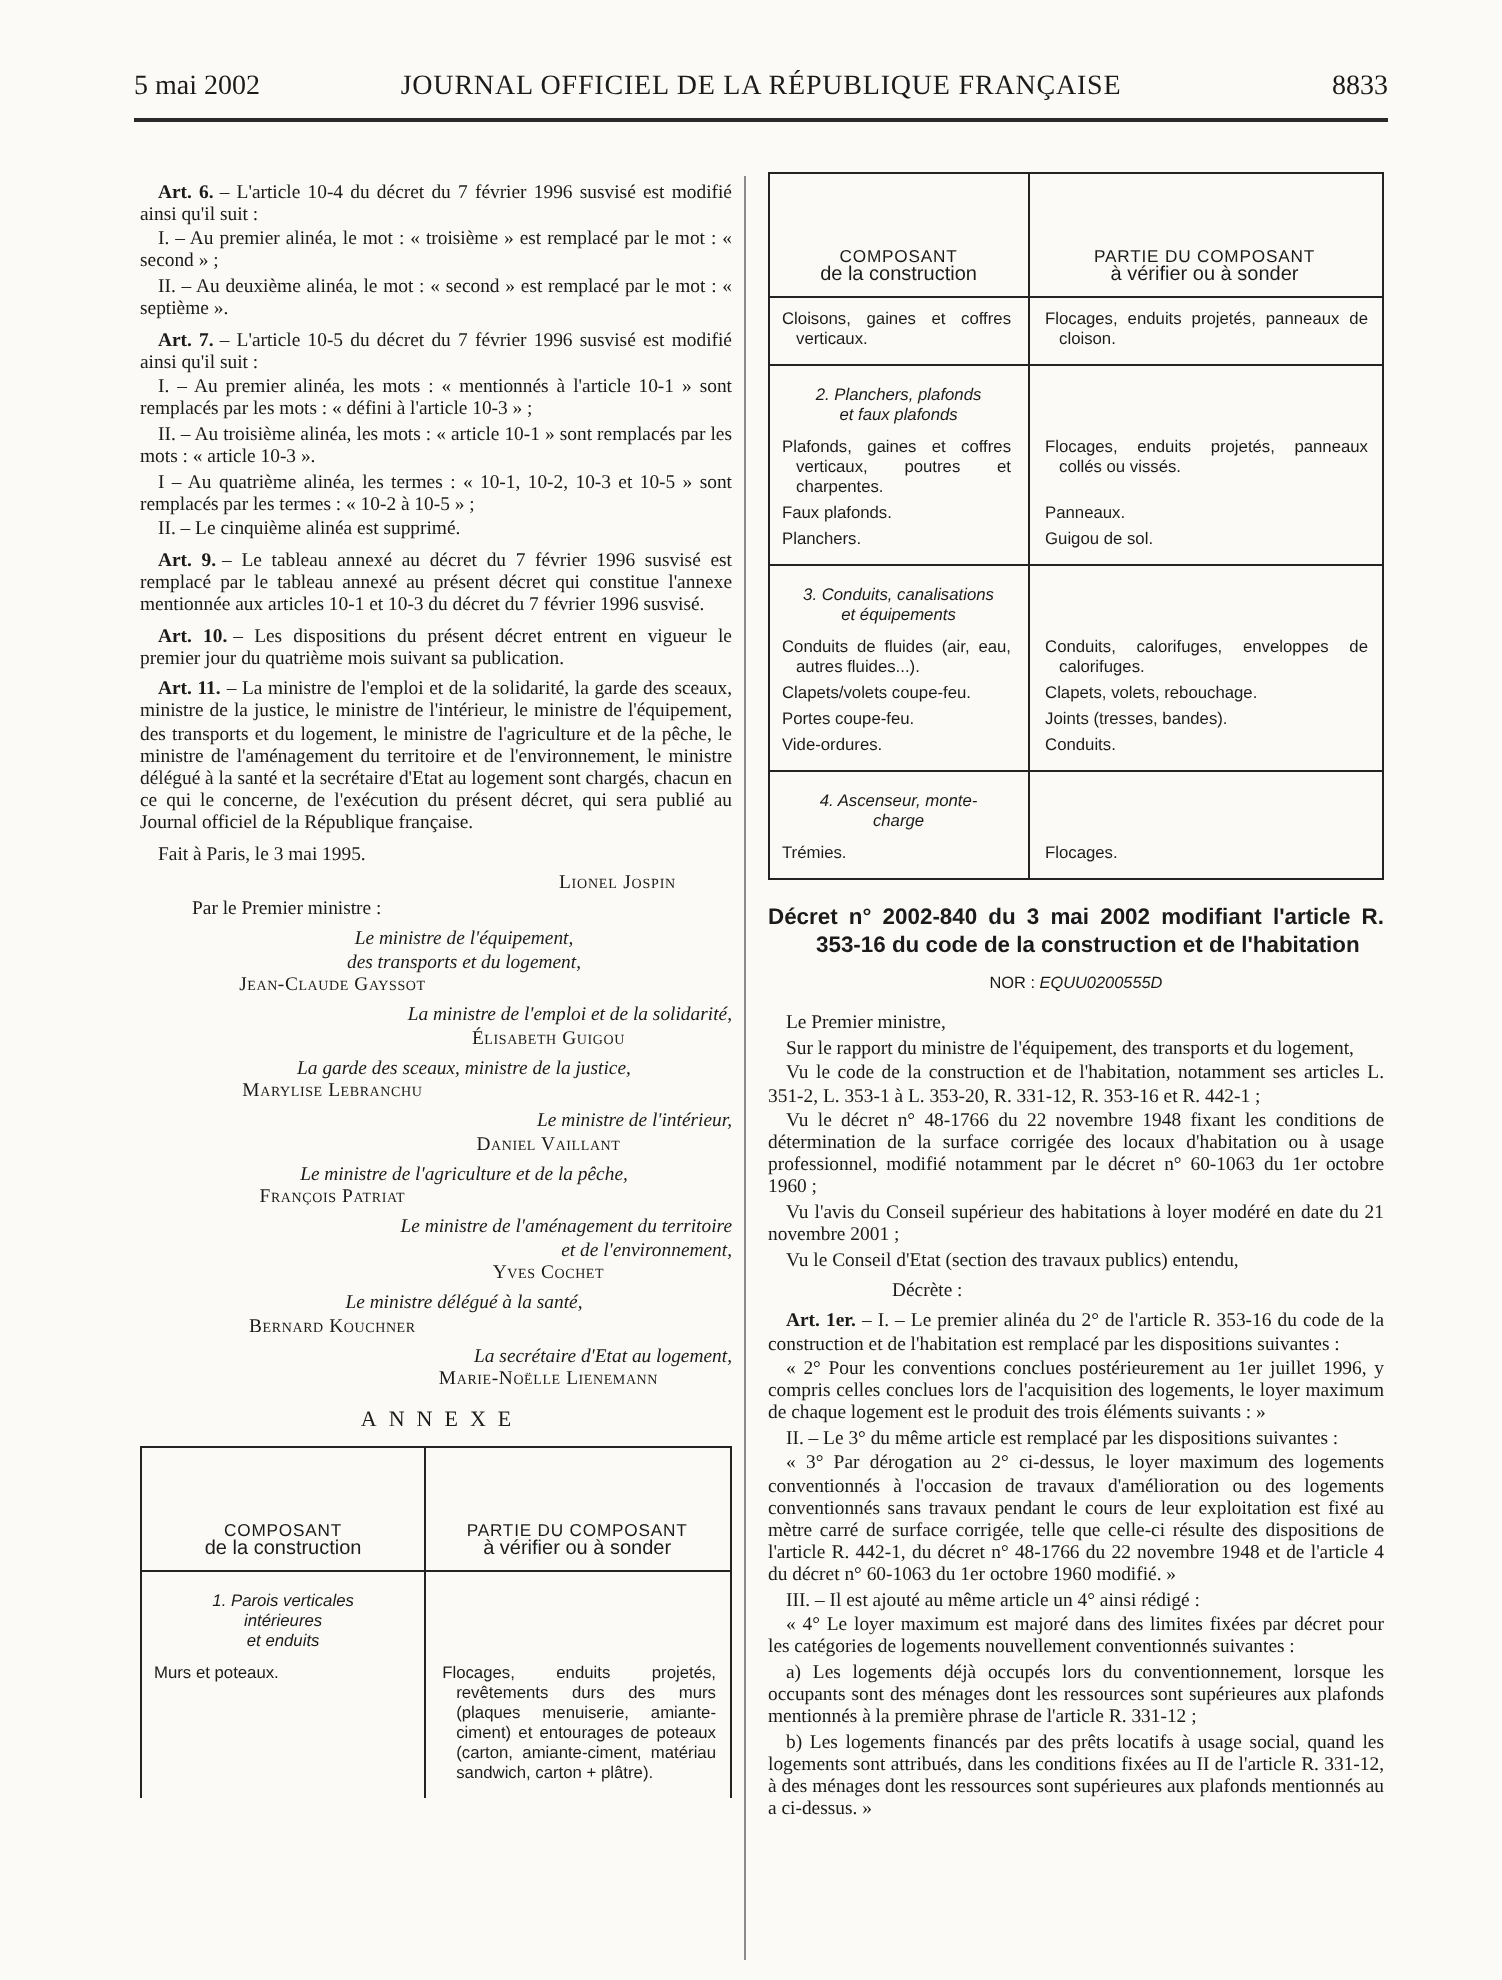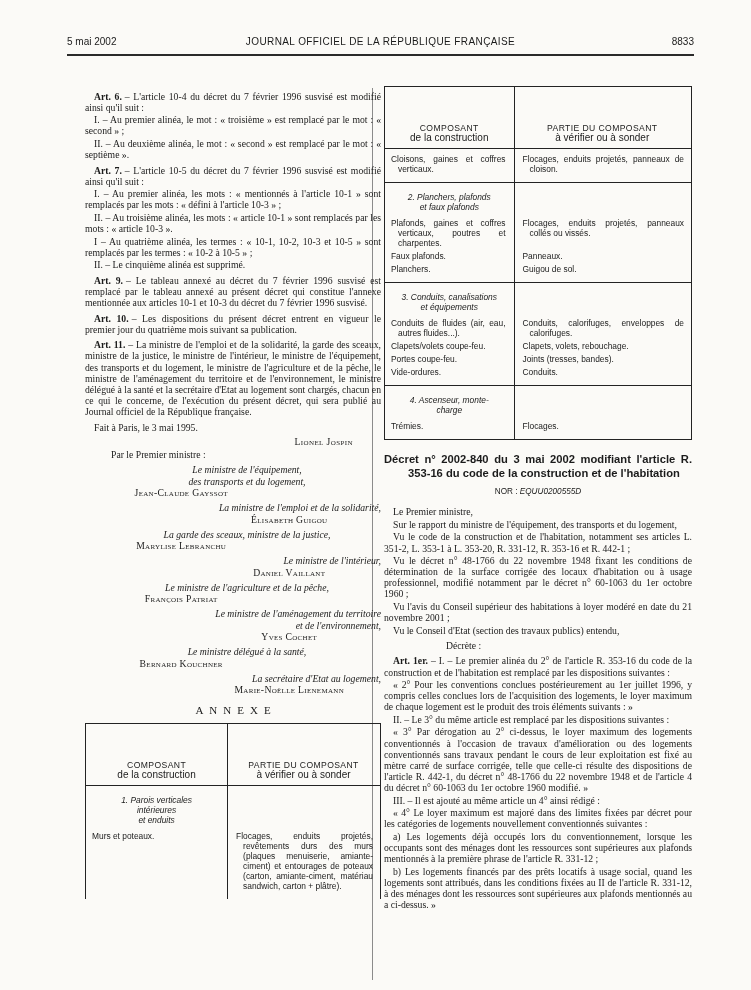--- a/index.html
+++ b/index.html
@@ -1,28 +1,28 @@
 <!DOCTYPE html>
 <html lang="fr"><head>
 <meta charset="utf-8">
 <style>
   html,body{margin:0;padding:0;background:#e8e6e1;}
   .page{position:relative;width:751px;height:990px;margin:0 auto;background:#fbfaf7;color:#1b1b1b;overflow:hidden;
         font-family:"Liberation Serif","DejaVu Serif",serif;}
   
   .masthead{position:absolute;left:67px;right:57px;top:36px;display:flex;align-items:baseline;
             border-bottom:2.5px solid #2a2a2a;padding-bottom:7px;
-            font-family:Liberation Sans, sans-serif;font-size:10px;}
+            font-family:Liberation Serif, serif;font-size:14px;}
   .m-date{width:110px;text-align:left;}
   .m-title{flex:1;text-align:center;letter-spacing:.4px;}
   .m-page{width:110px;text-align:right;}
   .col-rule{position:absolute;left:372px;top:88px;bottom:10px;width:1px;background:#8b8b8b;}
   
   .col{position:absolute;top:86px;font-size:9.7px;line-height:11.1px;text-align:justify;}
-  .col-left{left:85px;width:296px;}
+  .col-left{left:70px;width:296px;}
   .col-right{left:384px;width:308px;}
   
   .para{margin:0 0 1.5px 0;text-indent:9px;}
   .para.art{margin-top:4.5px;}
   .para .art-label{font-weight:bold;margin-right:3px;}
   .para.decrete{text-indent:0;margin:4px 0 4px 62px;text-align:left;}
   .para.fait{margin-top:5px;}
   
   .premier-name{font-variant:small-caps;letter-spacing:.4px;text-align:right;padding-right:28px;margin:3px 0 2px;}
   .par-premier{margin:2px 0 4px 26px;}

